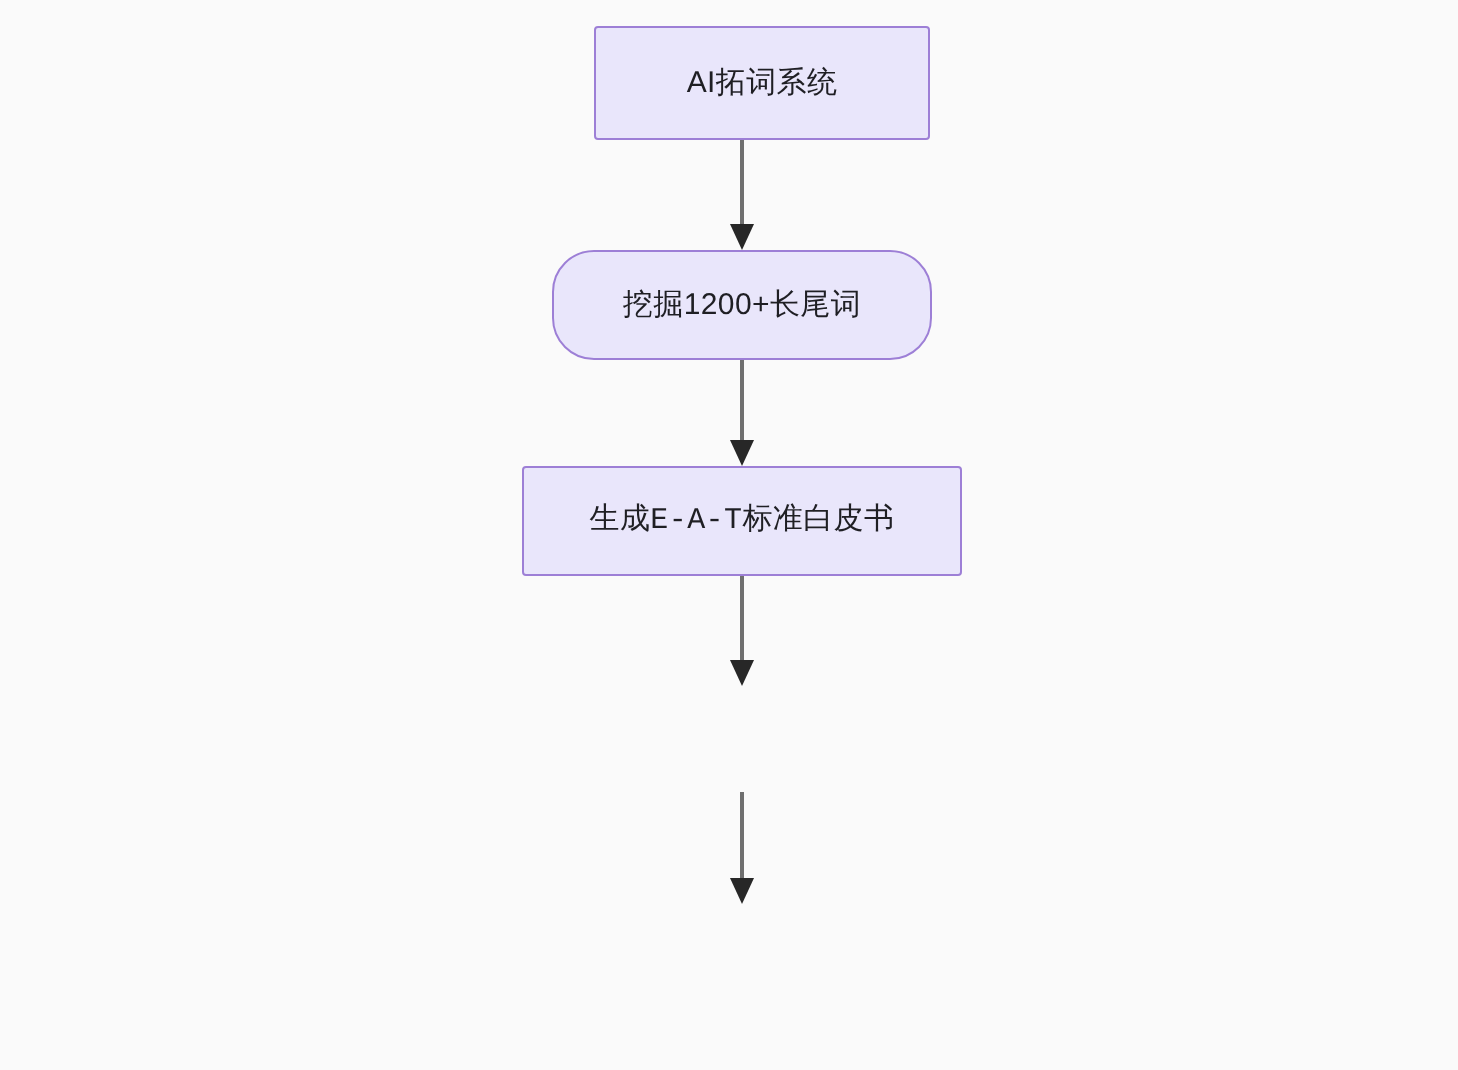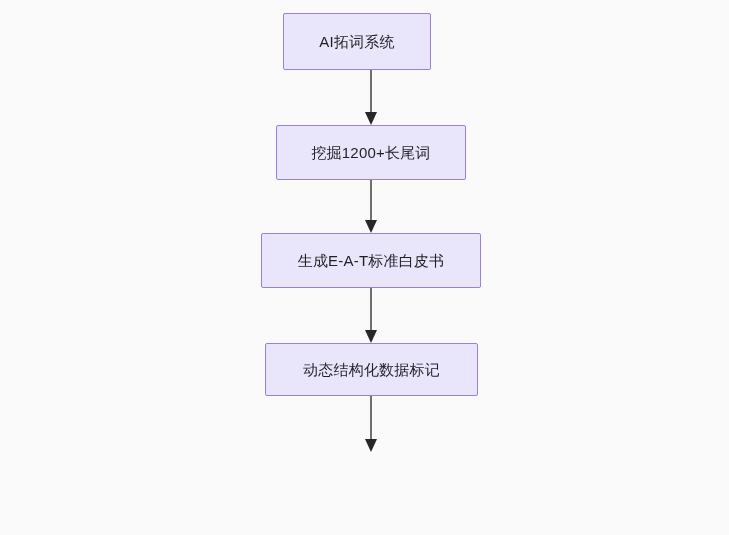--- a/index.html
+++ b/index.html
@@ -70,30 +70,27 @@
     <g>
       <line class="edge-line" x1="371" y1="288" x2="371" y2="335"></line>
       <polygon class="edge-arrow" points="371,343 365,330 377,330"></polygon>
     </g>
     <g>
       <line class="edge-line" x1="371" y1="396" x2="371" y2="444"></line>
       <polygon class="edge-arrow" points="371,452 365,439 377,439"></polygon>
     </g>
   </svg>
 
-  <div class="node" id="node-n1" style="left: 283px; top: 13px; width: 148px; height: 57px;">
+  <div class="node" id="node-n1" style="left: 297px; top: 13px; width: 168px; height: 57px;">
     <span class="node-label">AI拓词系统</span>
   </div>
 
-  <div class="node" id="node-n2" style="left: 276px; top: 125px; width: 190px; height: 55px;">
+  <div class="node" id="node-n2" style="left: 276px; top: 125px; width: 190px; height: 55px; border-radius: 21px;">
     <span class="node-label">挖掘1200+长尾词</span>
   </div>
 
-  <div class="node" id="node-n3" style="left: 261px; top: 233px; width: 220px; height: 55px;">
+  <div class="node" id="node-n3" style="left: 261px; top: 233px; width: 220px; height: 55px; font-family: Liberation Mono, monospace;">
     <span class="node-label">生成E-A-T标准白皮书</span>
   </div>
 
-  <div class="node" id="node-n4" style="left: 265px; top: 343px; width: 213px; height: 53px;">
-    <span class="node-label">动态结构化数据标记</span>
-  </div>
 
 
 </div>
 
 </body></html>

